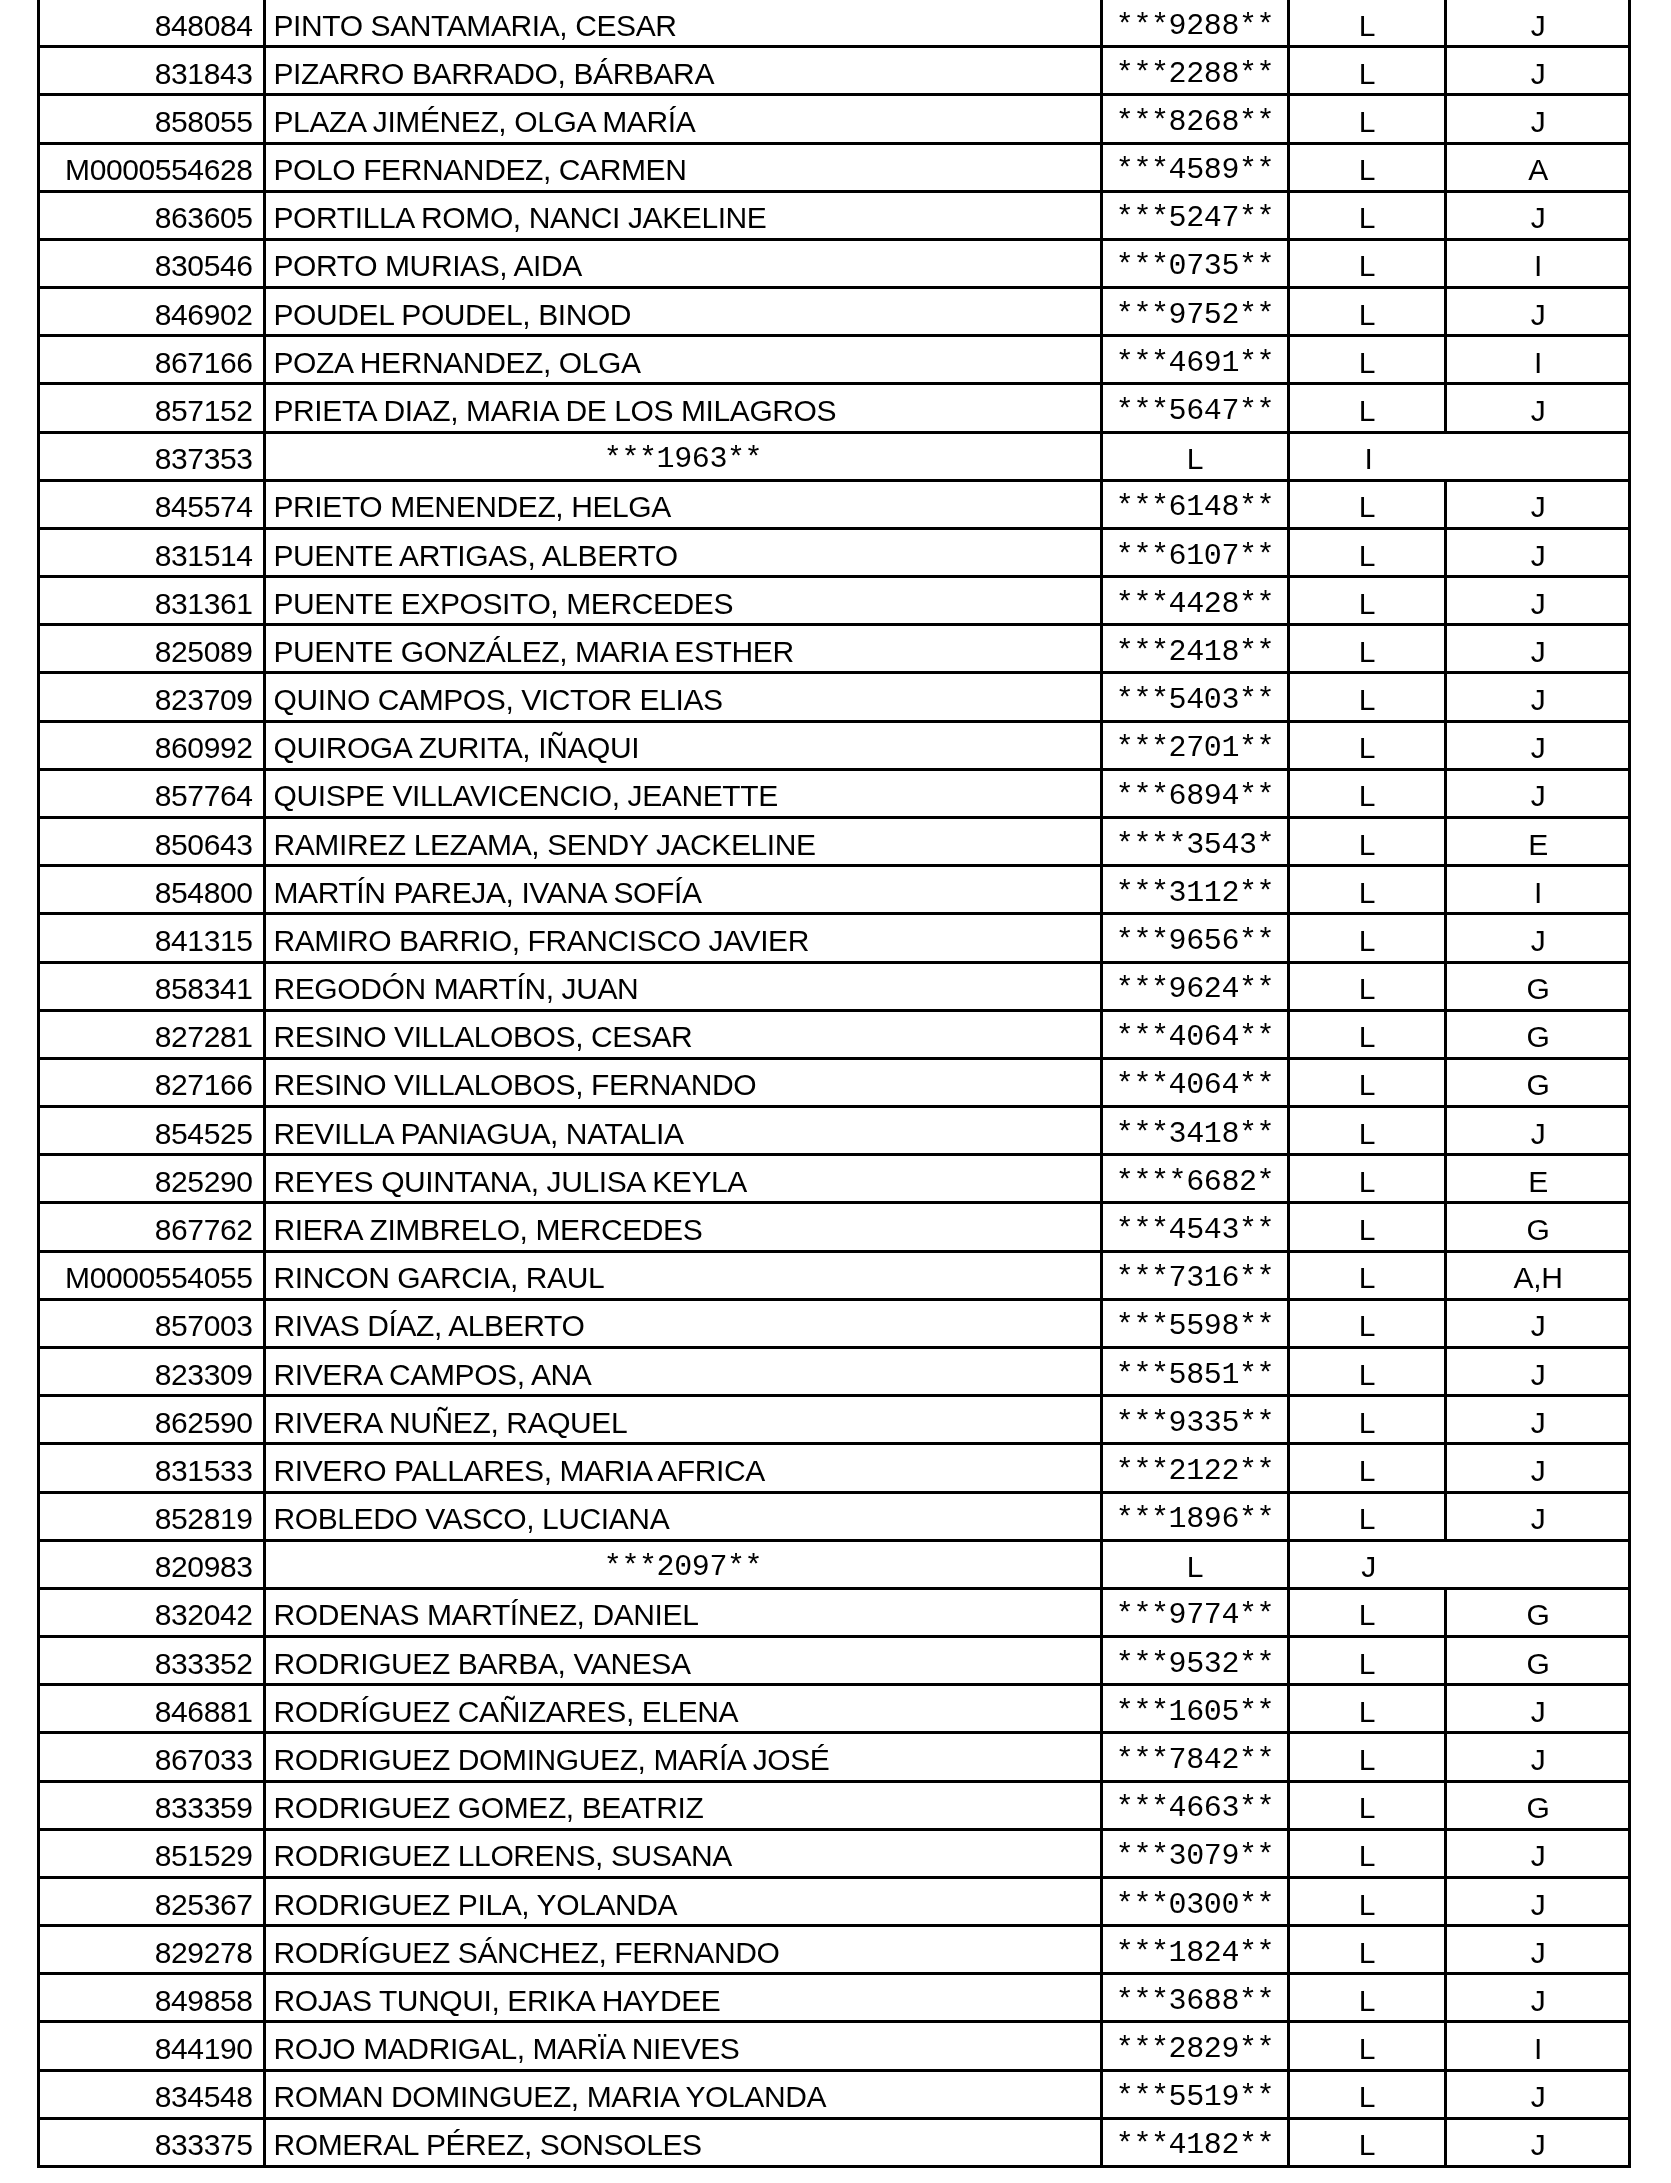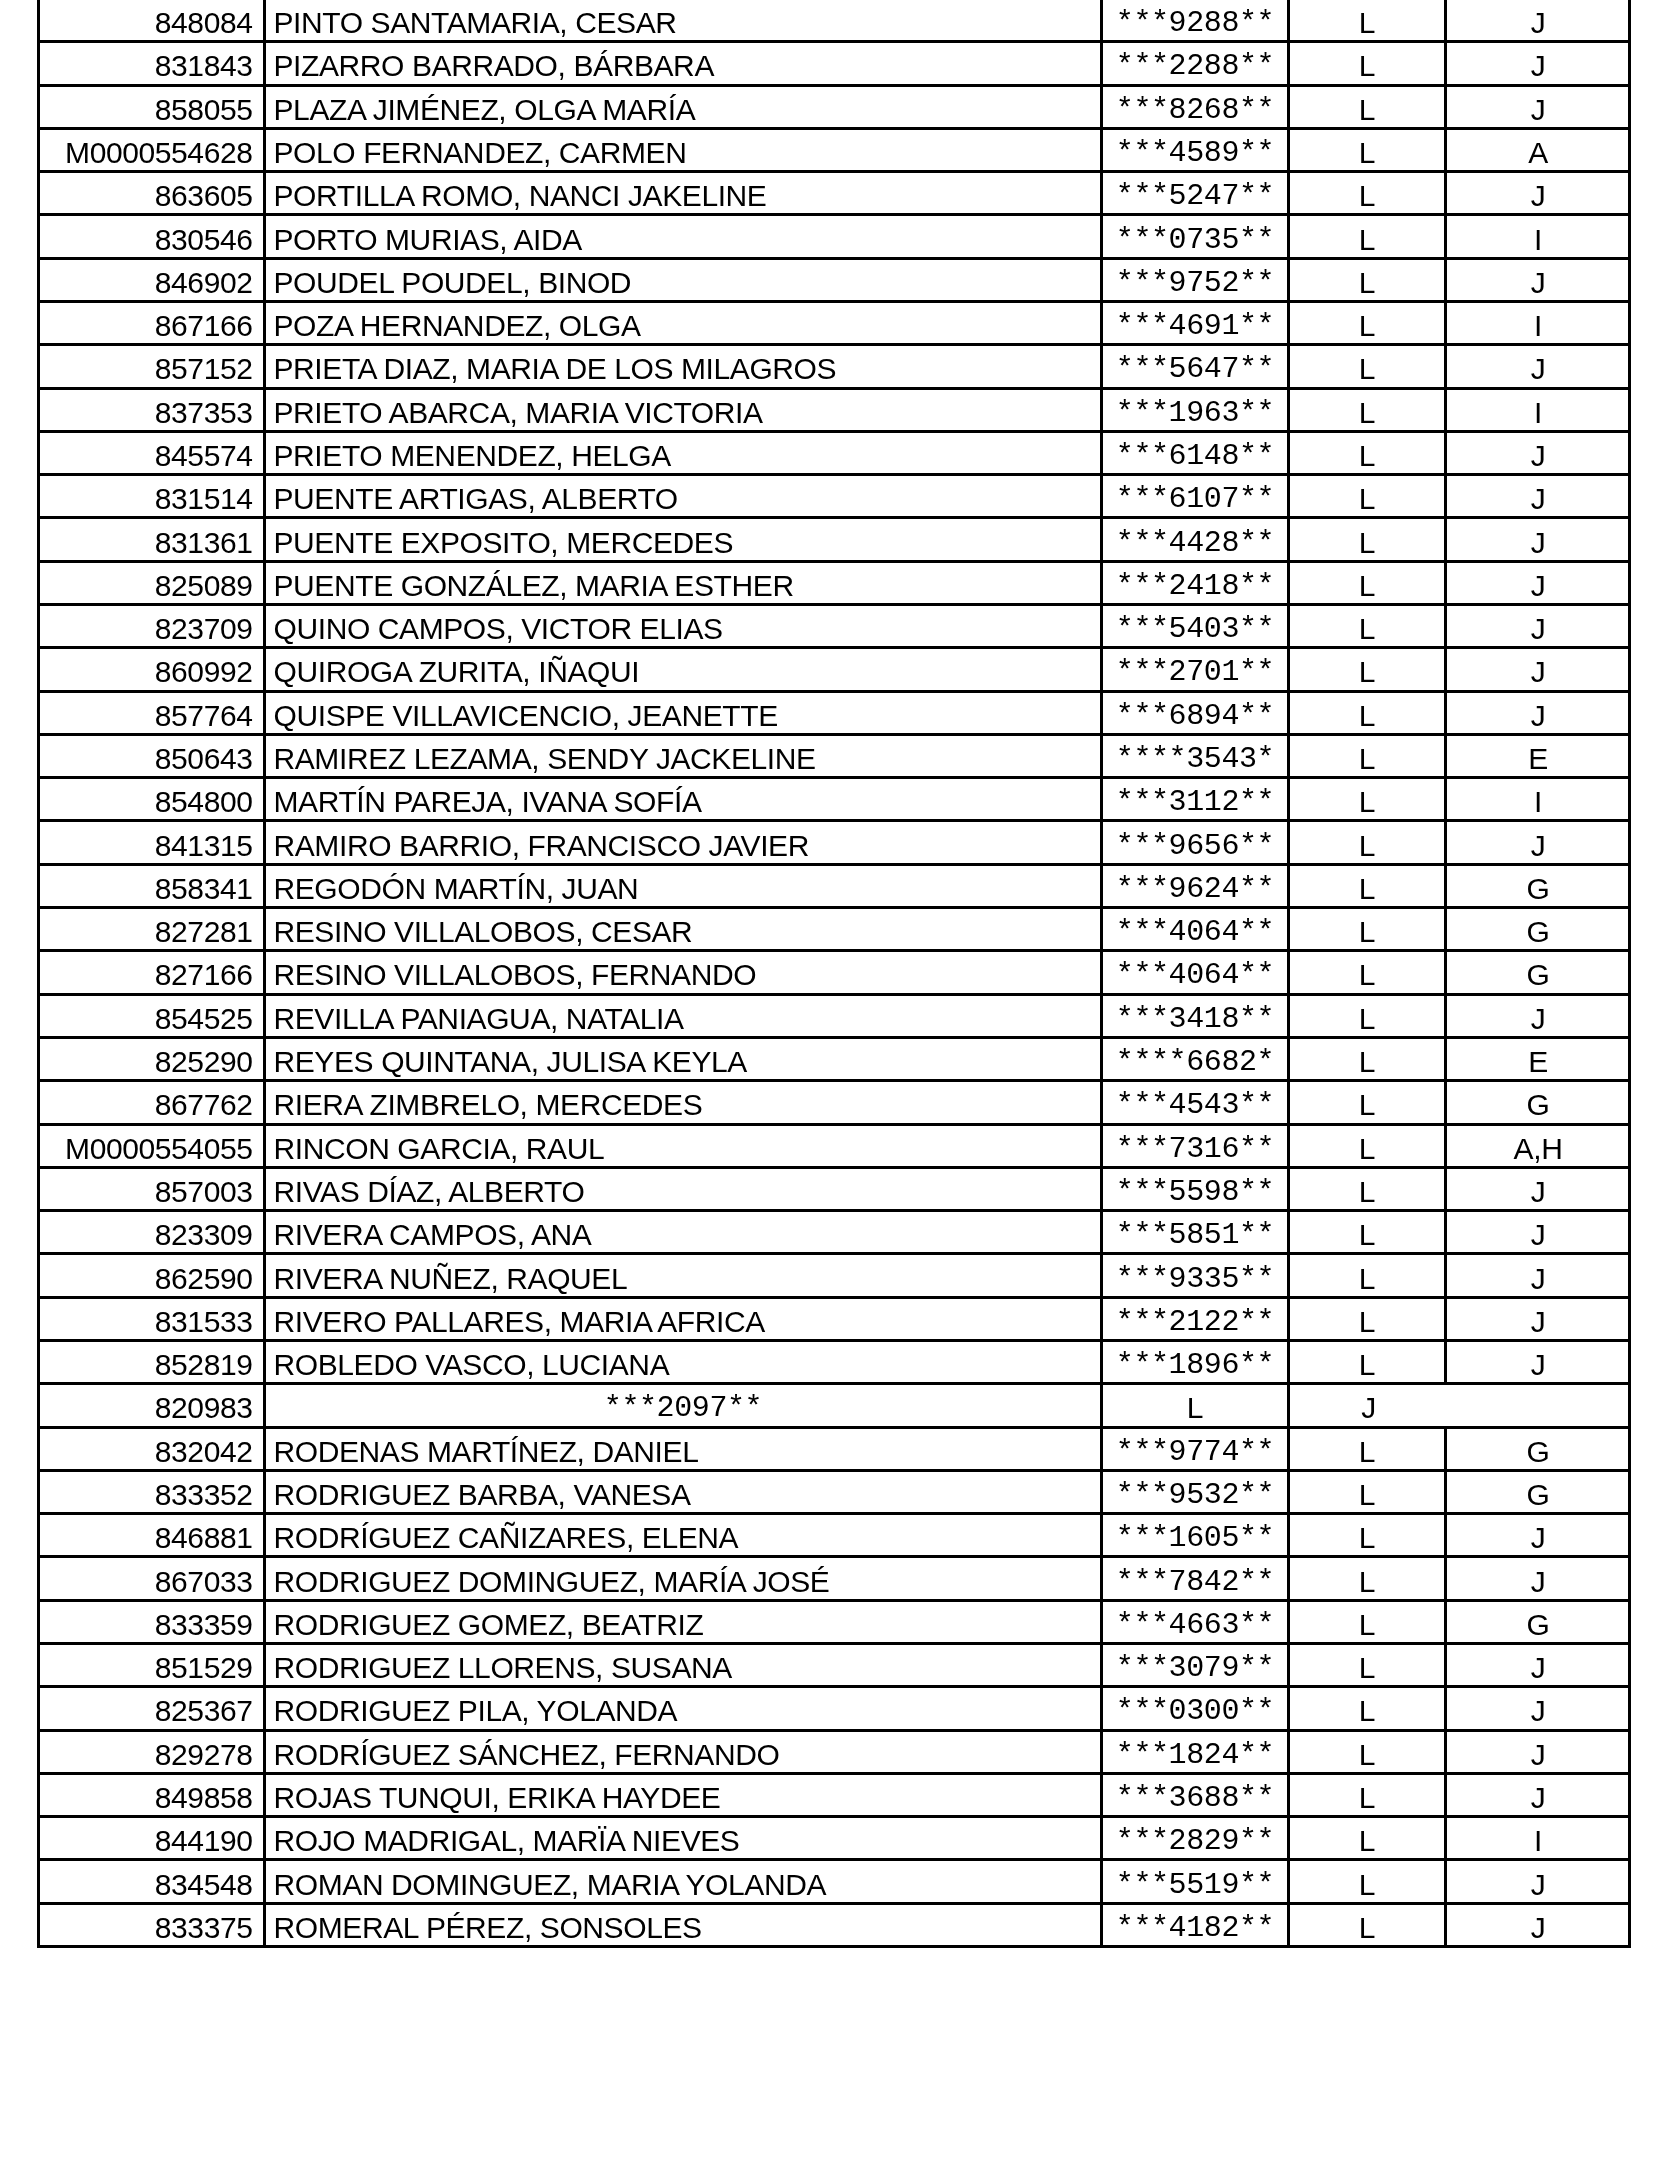--- a/index.html
+++ b/index.html
@@ -19,21 +19,21 @@
     position: relative;
     width: 1672px;
     height: 2183px;
     background: #ffffff;
   }
   .roster-table {
     position: absolute;
     left: 37px;
     top: 0;
     width: 1594px;
-    height: 1948px;
+    height: 2168px;
     border-left: 3px solid #000;
     border-right: 3px solid #000;
     display: grid;
     grid-template-rows: repeat(45, 1fr);
   }
   .row {
     display: grid;
     grid-template-columns: 226px 837px 187px 157px 182px;
     border-bottom: 3.7px solid #000;
     overflow: hidden;
@@ -134,21 +134,20 @@
   </div>
       <div class="row">
     <div class="cell c-id">857152</div>
     <div class="cell c-name">PRIETA DIAZ, MARIA DE LOS MILAGROS</div>
     <div class="cell c-dni">***5647**</div>
     <div class="cell c-letter">L</div>
     <div class="cell c-code">J</div>
   </div>
       <div class="row">
     <div class="cell c-id">837353</div>
-    <div class="cell c-name">PRIETO ABARCA, MARIA VICTORIA</div>
     <div class="cell c-dni">***1963**</div>
     <div class="cell c-letter">L</div>
     <div class="cell c-code">I</div>
   </div>
       <div class="row">
     <div class="cell c-id">845574</div>
     <div class="cell c-name">PRIETO MENENDEZ, HELGA</div>
     <div class="cell c-dni">***6148**</div>
     <div class="cell c-letter">L</div>
     <div class="cell c-code">J</div>

